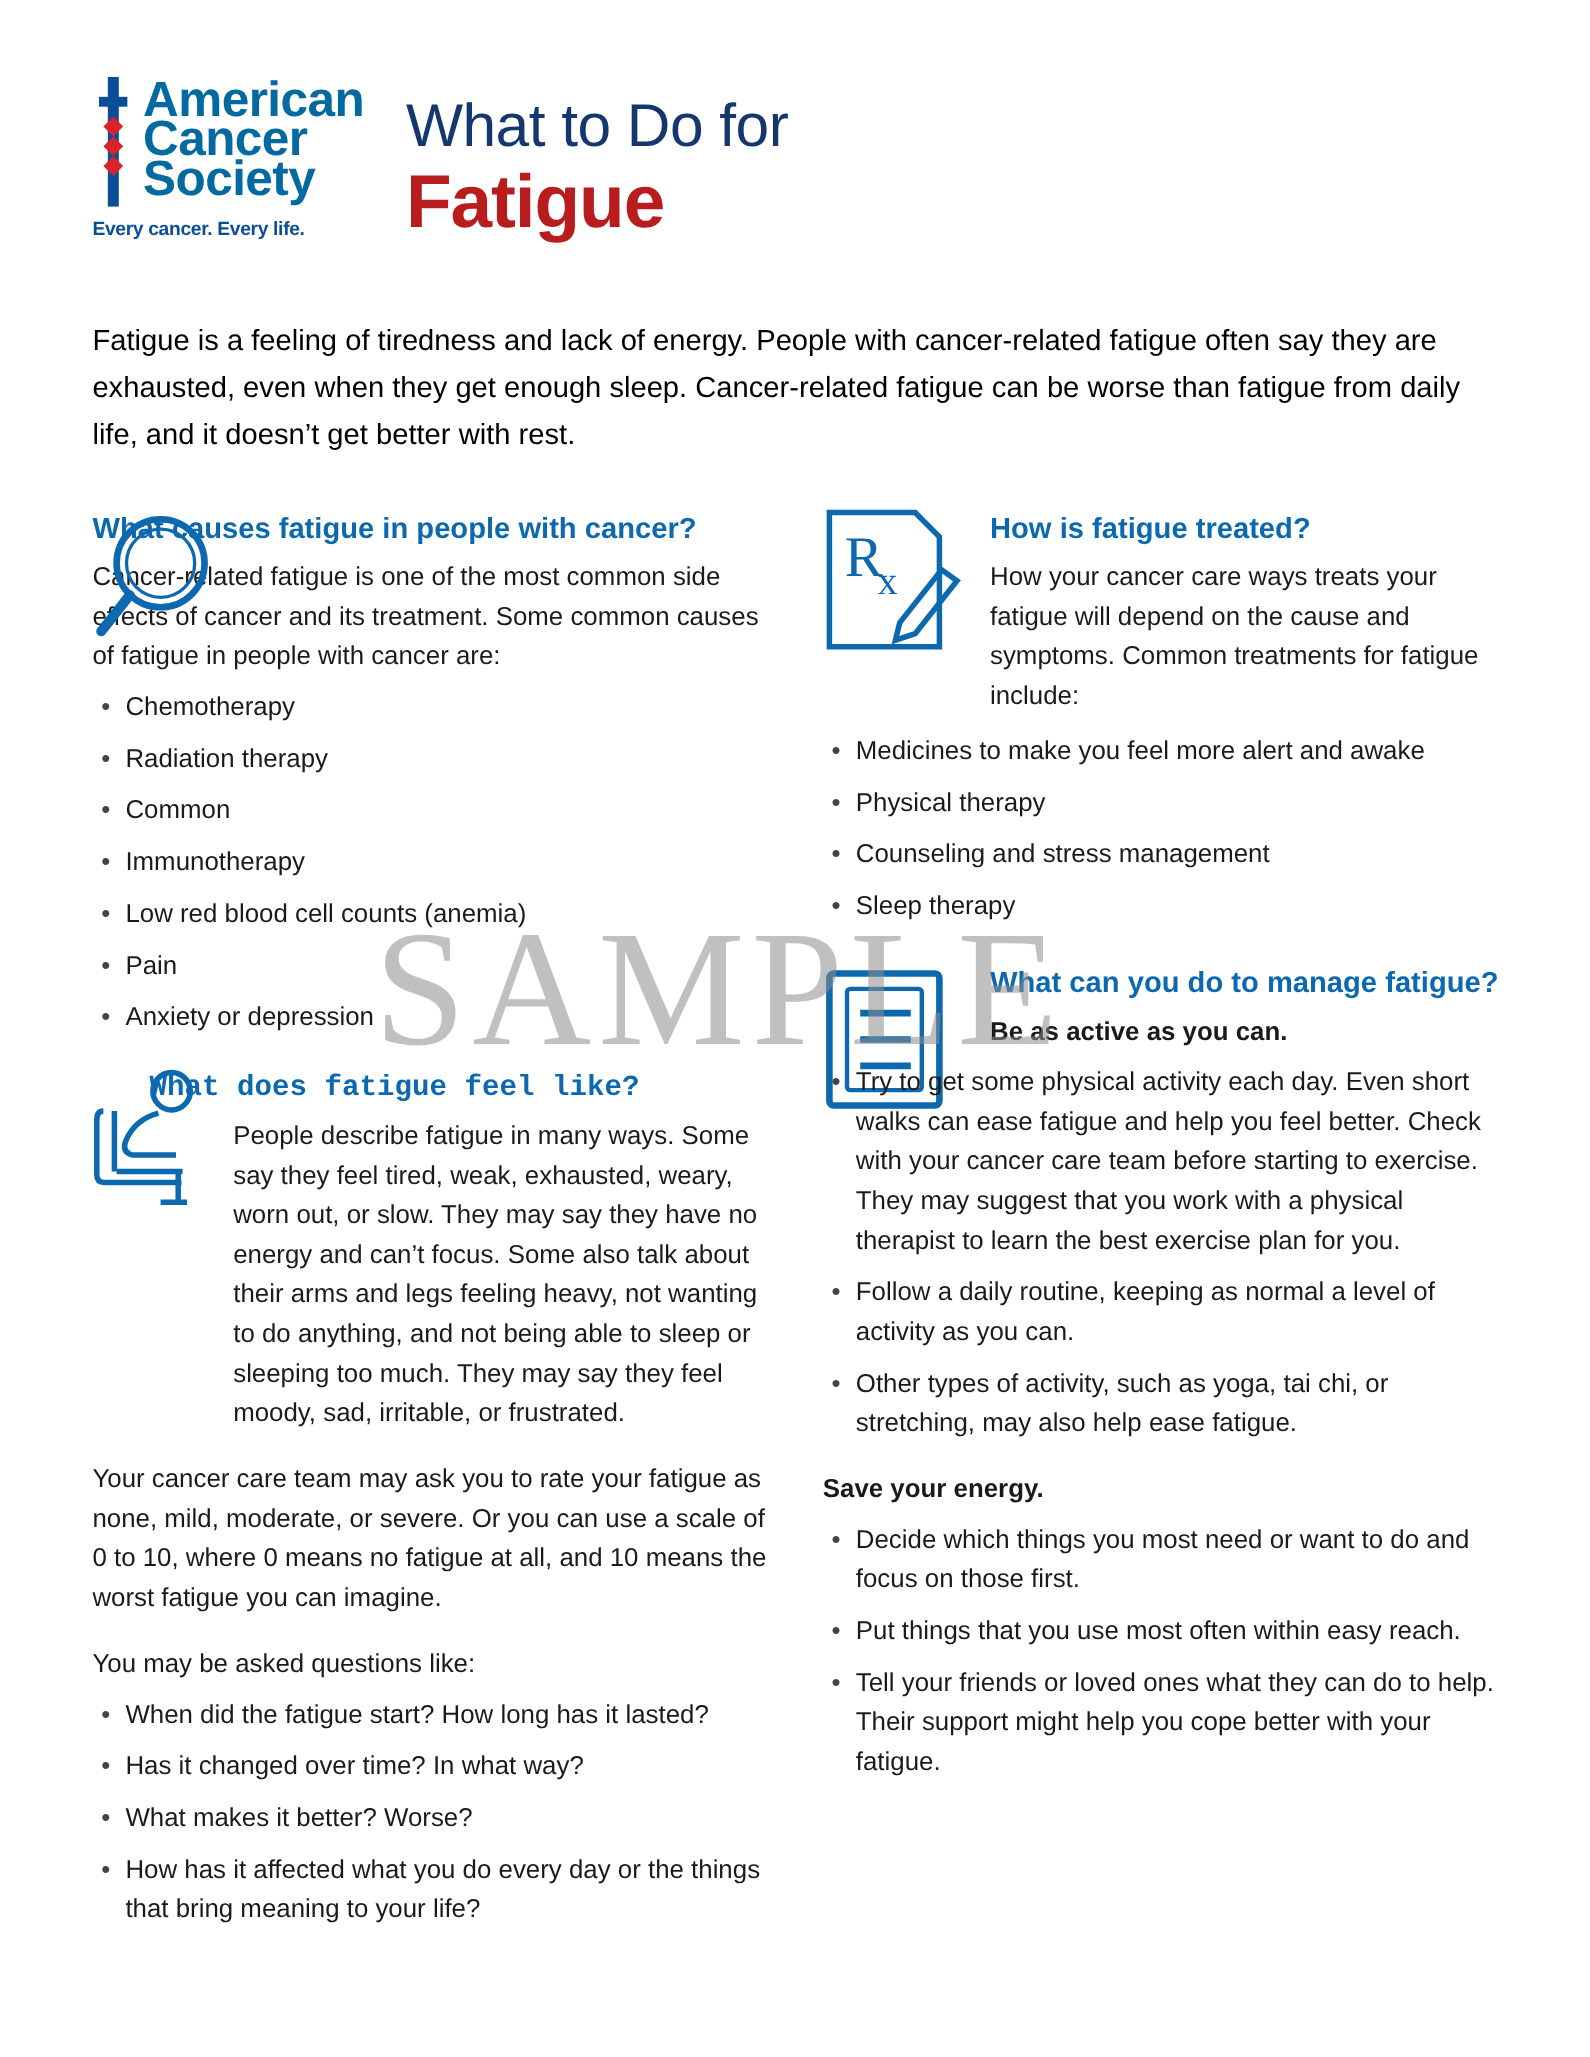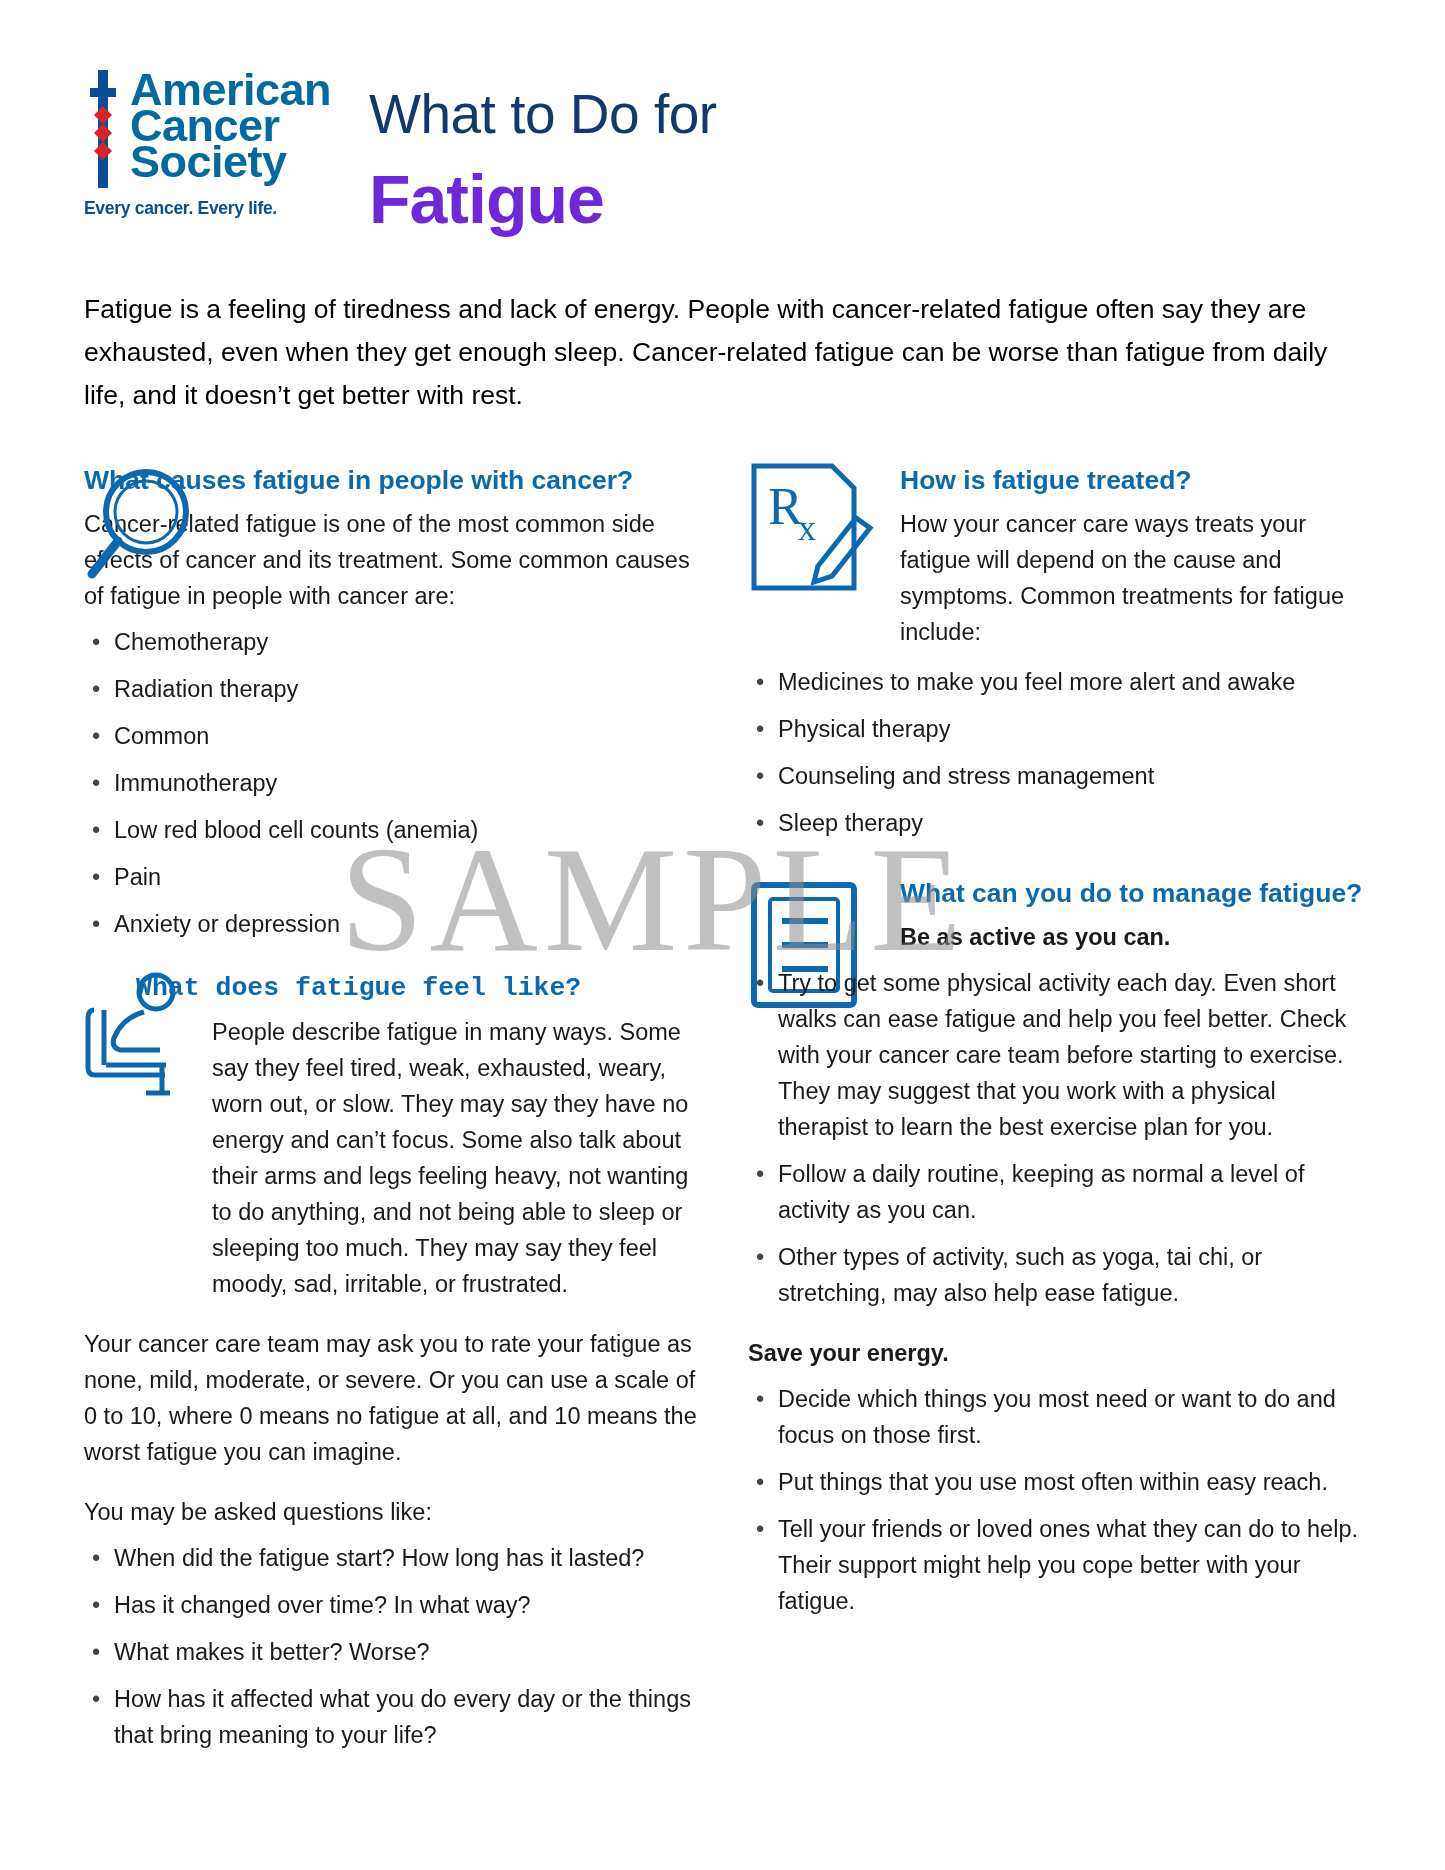--- a/index.html
+++ b/index.html
@@ -71,24 +71,23 @@
     font-size: 55px;
     color: #14386e;
     font-weight: normal;
     letter-spacing: -0.5px;
   }
   .title-line2 {
     position: absolute;
     left: 285px;
     top: 82px;
     font-size: 68px;
-    color: #6d28d9;
+    color: #b91c1c;
     font-weight: bold;
     letter-spacing: -1px;
-    margin-top: 16px;
   }
 
   
   .intro {
     position: absolute;
     left: 84px;
     top: 288px;
     width: 1250px;
     font-size: 26.5px;
     line-height: 43px;

